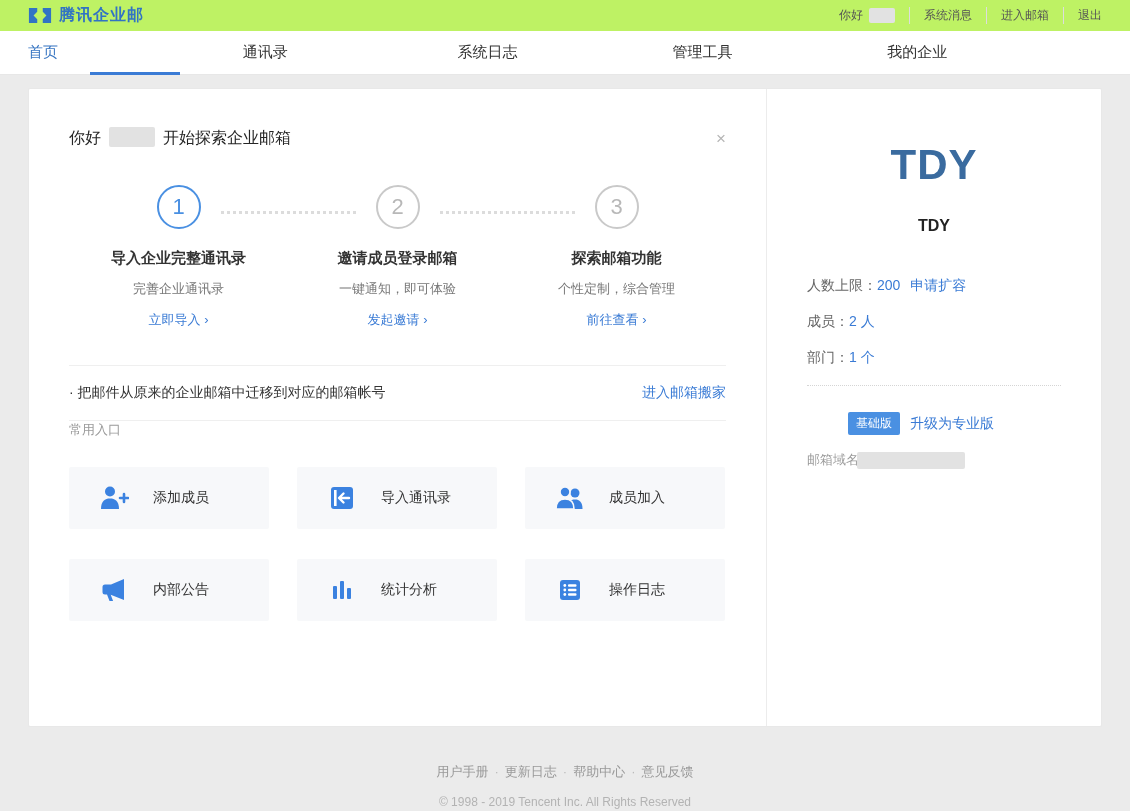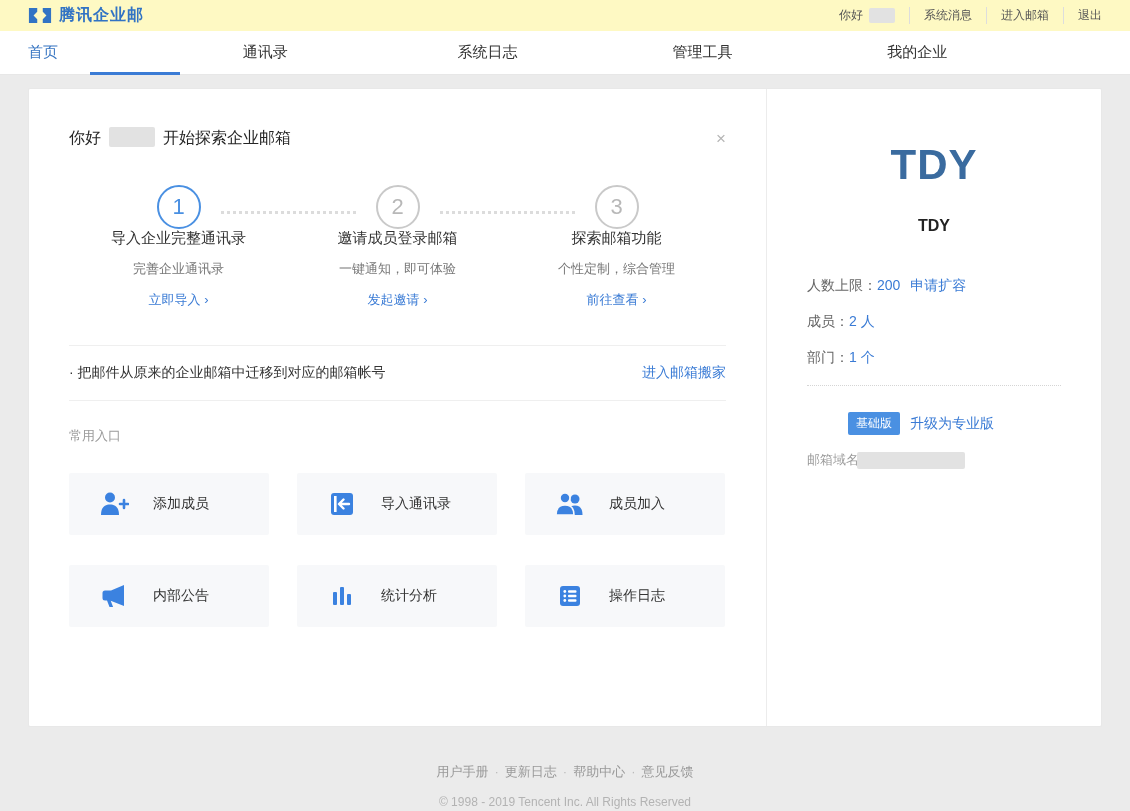--- a/index.html
+++ b/index.html
@@ -4,21 +4,21 @@
 <style>
   * { margin:0; padding:0; box-sizing:border-box; }
   html,body { width:1130px; height:811px; }
   body {
     font-family:"Liberation Sans","DejaVu Sans",sans-serif;
     background:#ebebeb; color:#333; overflow:hidden;
   }
   a { text-decoration:none; cursor:pointer; }
 
   
-  .topbar { height:31px; background:#fef9c3; }
+  .topbar { height:31px; background:#bef264; }
   .topbar-inner { width:1074px; margin:0 auto; height:31px; display:flex; align-items:center; justify-content:space-between; }
   .logo { display:flex; align-items:center; gap:7px; cursor:pointer; }
   .logo-text { color:#3173c4; font-size:16px; font-weight:bold; letter-spacing:1px; }
   .top-links { display:flex; align-items:center; font-size:12px; color:#555; }
   .top-links .greet { display:flex; align-items:center; gap:6px; padding-right:14px; }
   .top-links a { color:#555; padding:0 14px; border-left:1px solid #ddd; }
   .top-links a:last-child { padding-right:0;font-family:Liberation Serif, serif; }
   .redact { display:inline-block; background:#e2e2e2; border-radius:2px; }
   .redact.small { width:26px; height:15px; }
   .redact.mid { width:46px; height:20px; margin:0 8px; vertical-align:-4px; }
@@ -41,34 +41,34 @@
   .welcome { display:flex; align-items:center; justify-content:space-between; padding-top:38px; }
   .welcome-title { font-size:16px; color:#262626; }
   .close { color:#b5b5b5; font-size:17px; cursor:pointer; line-height:1; }
 
   
   .steps { display:flex; margin-top:36px; }
   .step { flex:1; text-align:center; position:relative; }
   .step:not(:first-child)::before { content:""; position:absolute; top:26px; left:calc(-50% + 42px); width:calc(100% - 84px); border-top:3px dotted #dcdcdc; }
   .circle { width:44px; height:44px; border:2px solid #c9c9c9; border-radius:50%; margin:0 auto; display:flex; align-items:center; justify-content:center; font-size:22px; color:#b8b8b8; background:#fff; position:relative; z-index:1; }
   .step.active .circle { border-color:#4a90e2; color:#4a90e2; }
-  .step-title { font-size:15px; font-weight:normal; color:#333; }
+  .step-title { font-size:15px; font-weight:bold; color:#333; margin-top:20px; }
   .step-sub { font-size:13px; color:#777; margin-top:12px; }
   .step-link { display:inline-block; font-size:13px; color:#3a7bd5; margin-top:13px; }
 
   .hr { border-top:1px solid #efefef; margin-top:36px; }
 
   
   .msg-head { font-size:13px; color:#9a9a9a; margin-top:22px; }
   .msg-row { display:flex; align-items:center; justify-content:space-between; margin-top:18px; padding-bottom:18px; border-bottom:1px solid #efefef; }
   .msg-text { font-size:14px; color:#333; }
   .msg-link { font-size:14px; color:#3a7bd5; }
 
   
-  .sc-head { font-size:13px; color:#9a9a9a; margin-top:26px; }
+  .sc-head { font-size:13px; color:#9a9a9a; }
   .sc-grid { display:grid; grid-template-columns:repeat(3,200px); gap:30px 28px; margin-top:28px; }
   .sc-card { height:62px; background:#f7f8fa; border-radius:2px; display:flex; align-items:center; padding-left:30px; gap:24px; cursor:pointer; }
   .sc-label { font-size:14px; color:#333; }
   .sc-icon { width:30px; display:flex; justify-content:center; }
 
   
   .co-logo { text-align:center; font-size:42px; font-weight:bold; color:#3a6b9f; margin-top:52px; letter-spacing:1px; }
   .co-name { text-align:center; font-size:16px; font-weight:bold; color:#222; margin-top:28px; }
   .stats { margin-top:42px; font-size:14px; color:#666; }
   .stat-row { margin-bottom:18px; }

